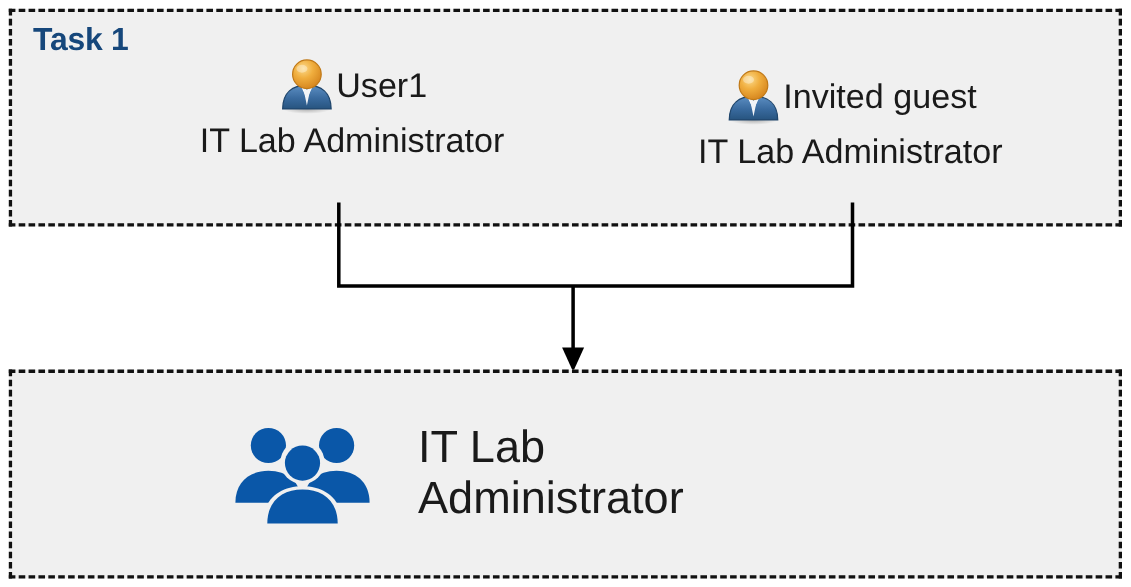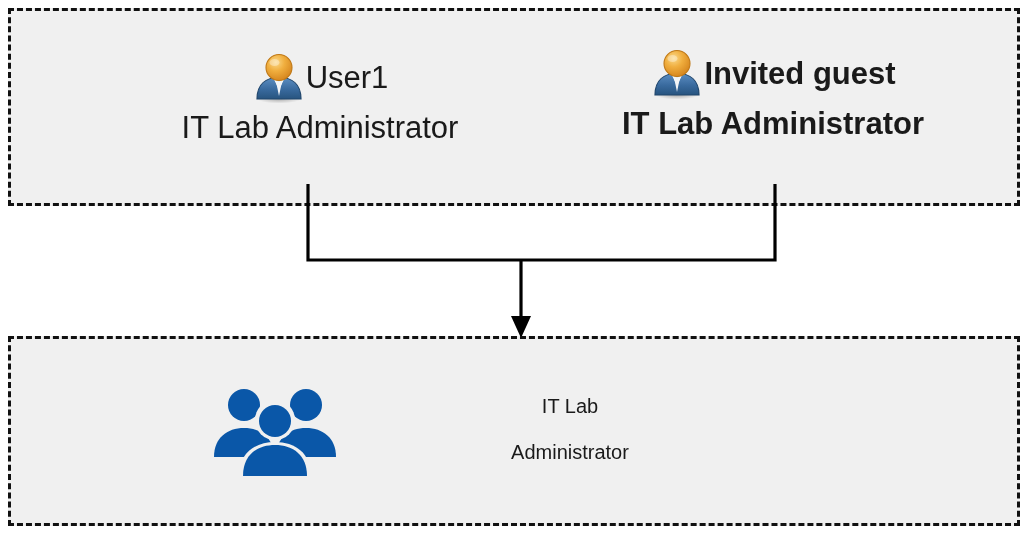--- a/index.html
+++ b/index.html
@@ -53,21 +53,21 @@
   
   .user-entry {
     position: absolute;
     text-align: center;
     color: #1a1a1a;
     font-size: 31px;
     line-height: 46px;
     white-space: nowrap;
   }
   #user-entry-1 { left: 130px; top: 52px; width: 380px; }
-  #user-entry-2 { left: 583px; top: 48px; width: 380px; font-weight: bold; }
+  #user-entry-2 { left: 583px; top: 62px; width: 380px; }
 
   .user-line-top {
     display: flex;
     align-items: center;
     justify-content: center;
     height: 52px;
   }
   .user-line-bottom {
     height: 48px;
     line-height: 48px;
@@ -86,22 +86,22 @@
     left: 213px;
     top: 385px;
     width: 124px;
     height: 92px;
   }
   #group-label {
     position: absolute;
     left: 380px;
     top: 383px;
     width: 380px;
-    text-align: center;
-    font-size: 20px;
+    text-align: left;
+    font-size: 41px;
     line-height: 46px;
     color: #1a1a1a;
   }
 
   
   #connector {
     position: absolute;
     left: 0;
     top: 0;
     width: 1028px;
@@ -109,20 +109,21 @@
     pointer-events: none;
   }
 </style>
 </head>
 <body>
 
 <div id="canvas">
 
   <div id="task1-box" class="task-box"></div>
 
+  <div id="task1-label" class="task-label">Task 1</div>
 
   <div id="user-entry-1" class="user-entry">
     <div class="user-line-top">
       <span class="person-icon">
         <svg viewBox="0 0 54 52" width="54" height="52" xmlns="http://www.w3.org/2000/svg">
           <defs>
             <radialGradient id="headG1" cx="38%" cy="30%" r="75%">
               <stop offset="0%" stop-color="#FBD98A"></stop>
               <stop offset="45%" stop-color="#F0AE3E"></stop>
               <stop offset="100%" stop-color="#D4831C"></stop>

